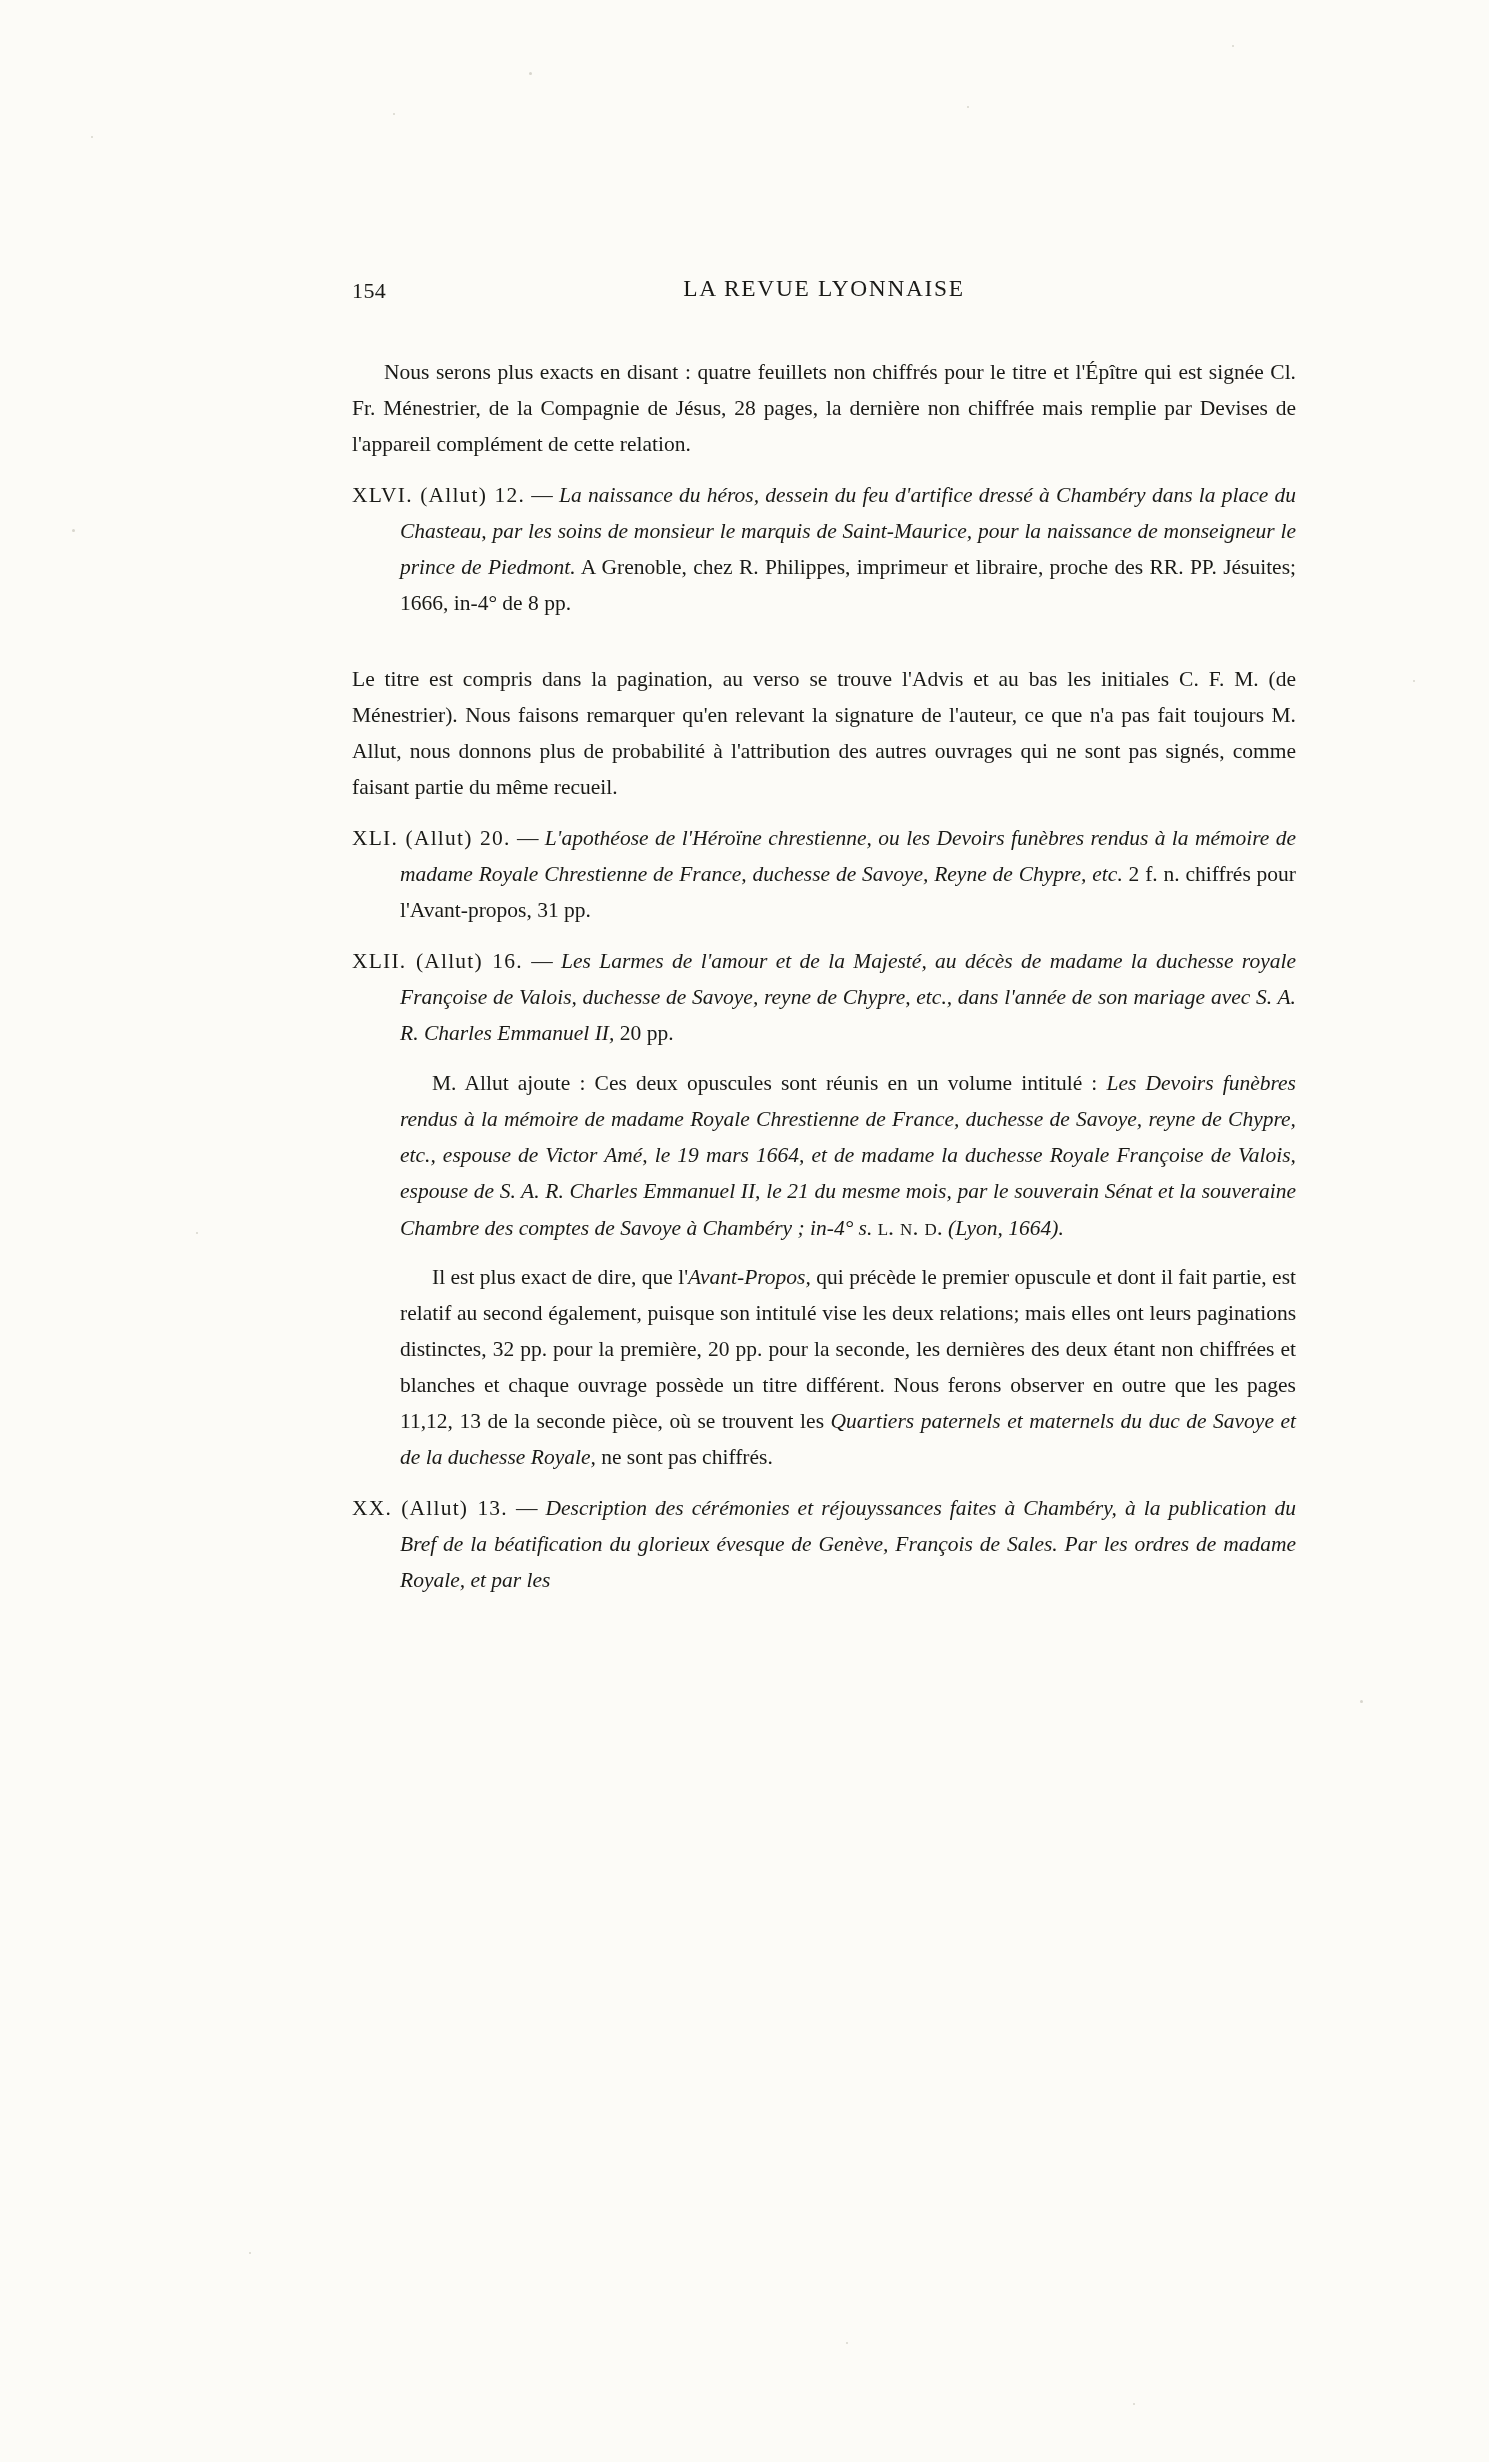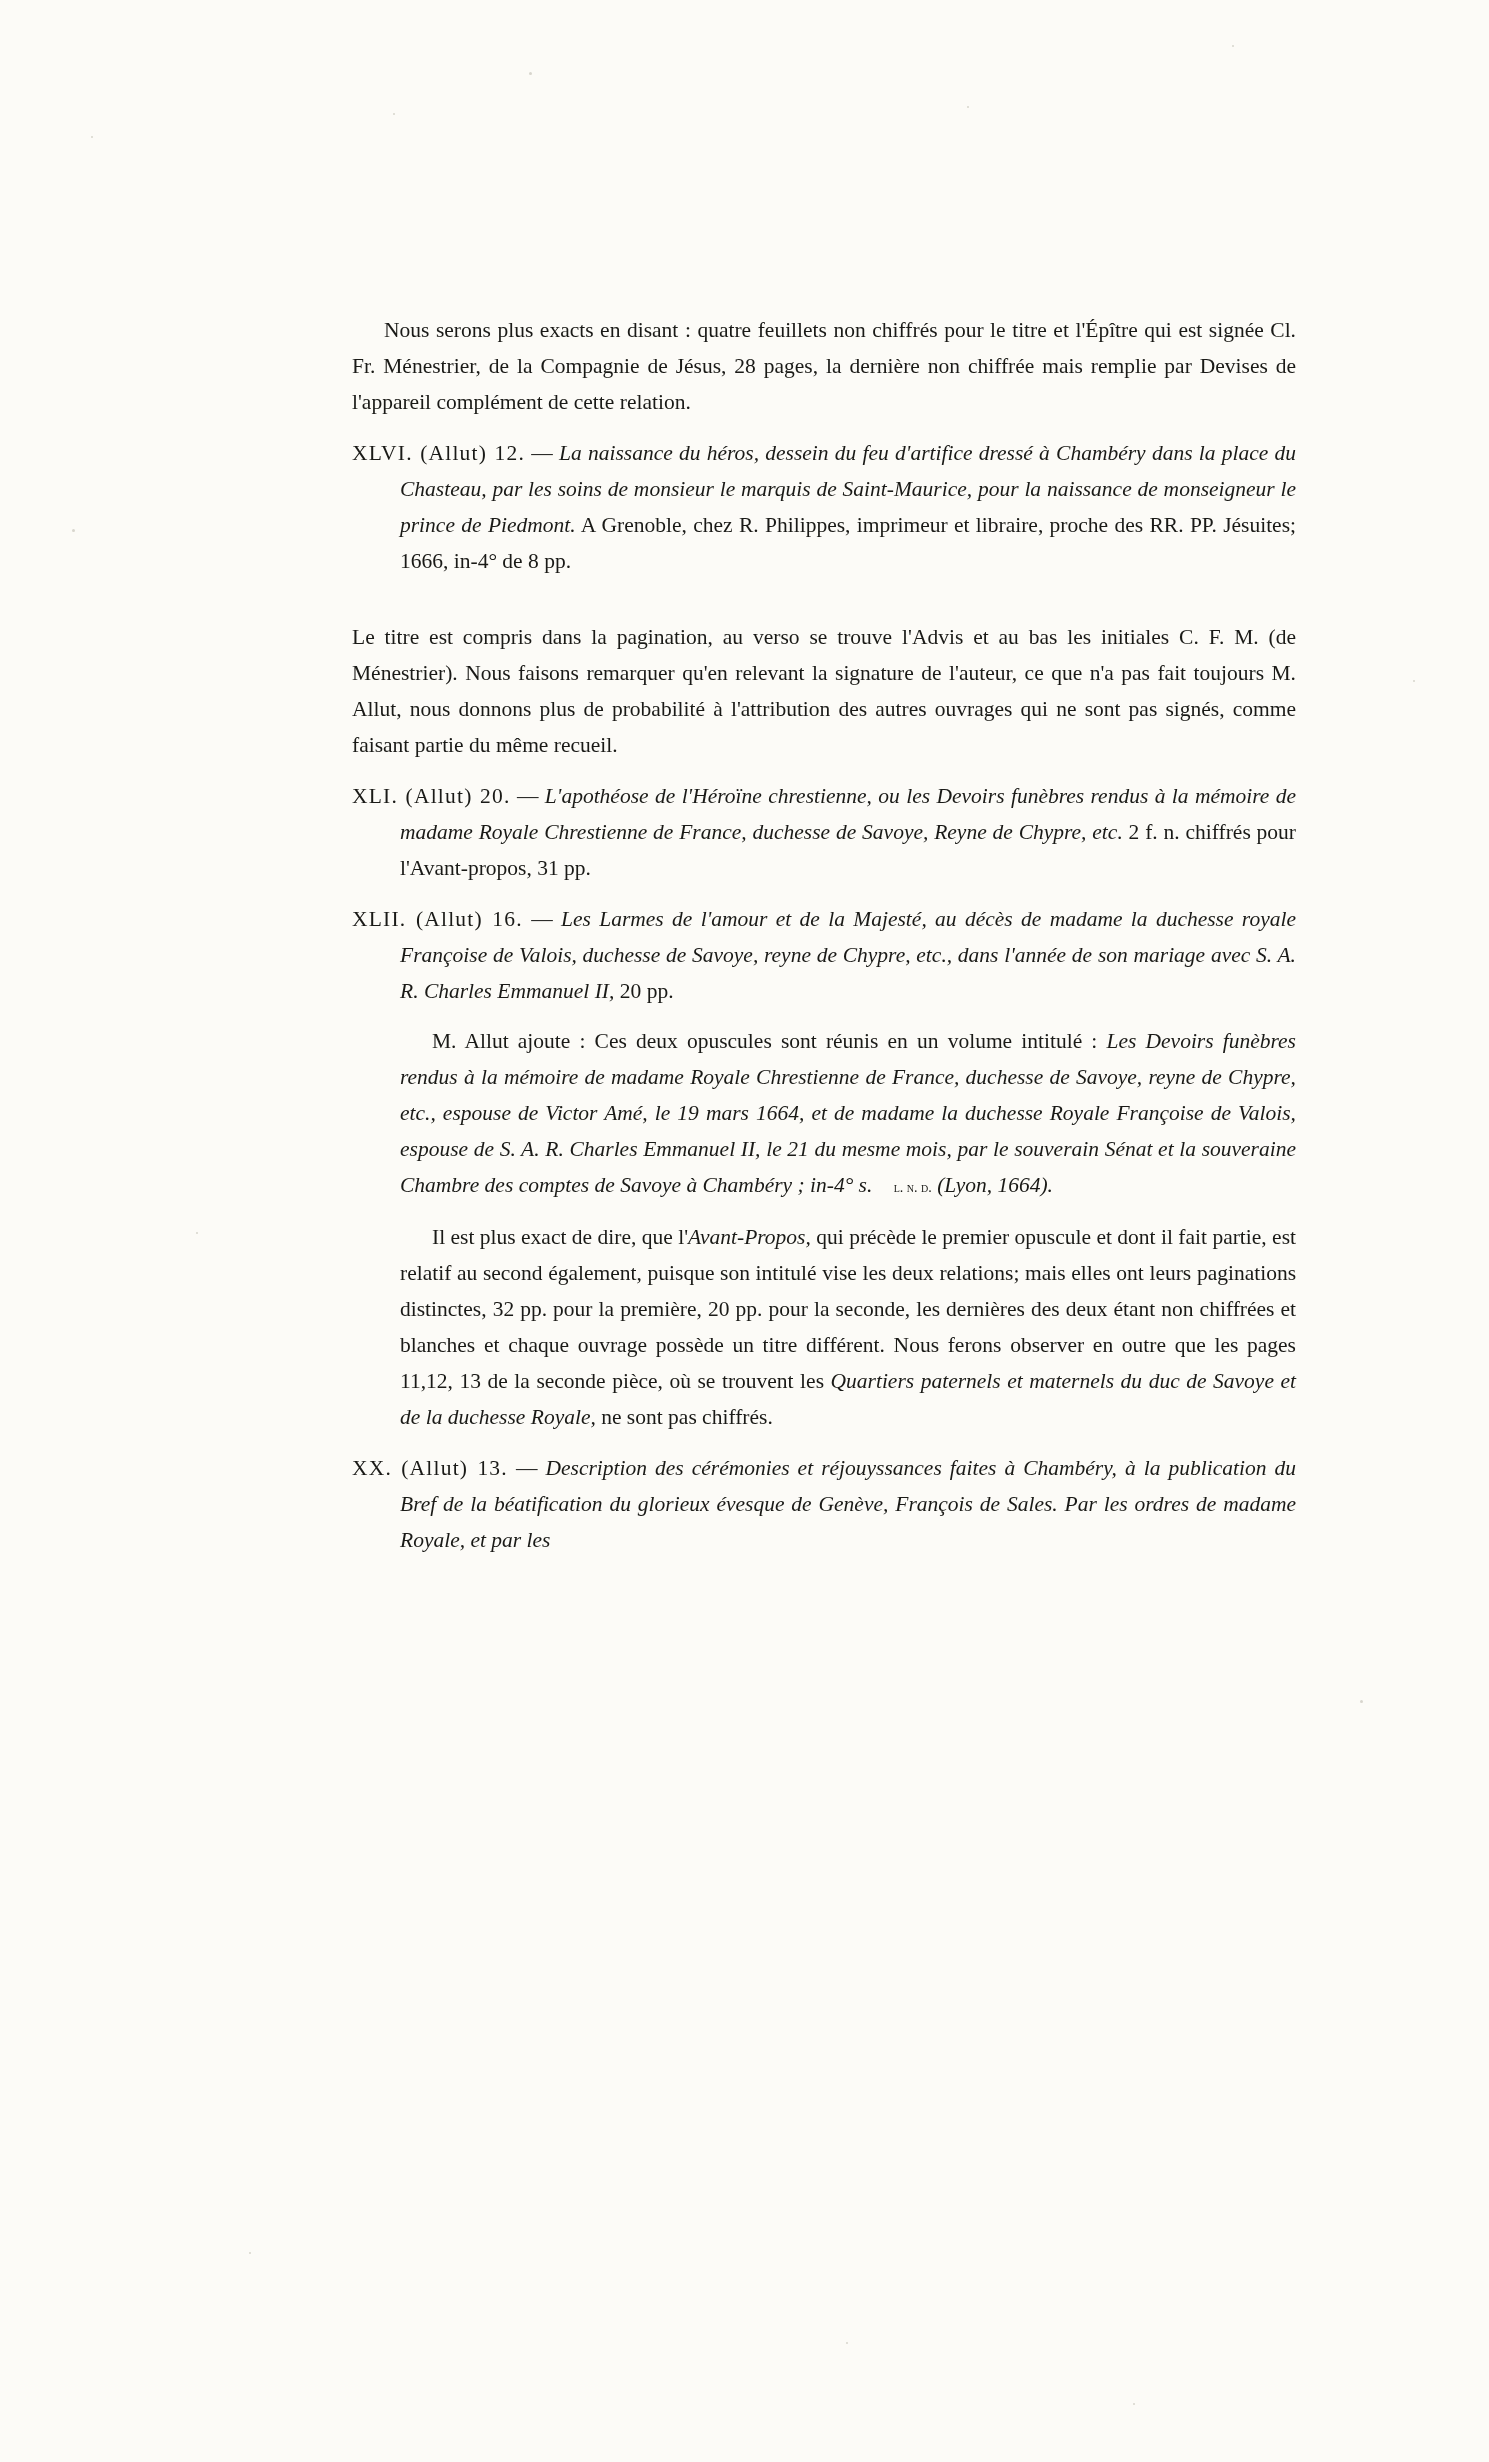--- a/index.html
+++ b/index.html
@@ -88,22 +88,21 @@
     text-indent: 0;
   }
   .rubric {
     letter-spacing: 1.2px;
   }
   i, .it {
     font-style: italic;
   }
   .sc {
     font-variant: small-caps;
-    font-size: 14px;
-    margin-left: 16px;
+    font-size: 24px;
   }
   .blk {
     margin-top: 13.6px;
   }
 </style>
 </head>
 <body>
 
 <div class="page">
 
@@ -115,20 +114,24 @@
   <div class="speckle" style="left:1413px; top:680px;  width:2.3px; height:2.3px;"></div>
   <div class="speckle" style="left:196px;  top:1232px; width:2.3px; height:2.3px;"></div>
   <div class="speckle" style="left:1360px; top:1700px; width:3px; height:3px;"></div>
   <div class="speckle" style="left:249px;  top:2252px; width:2.3px; height:2.3px;"></div>
   <div class="speckle" style="left:846px; top:2342px; width:2.3px; height:2.3px;"></div>
   <div class="speckle" style="left:1133px; top:2403px; width:2.3px; height:2.3px;"></div>
   <div class="speckle" style="left:393px;  top:113px;  width:2.3px; height:2.3px;"></div>
 
   <div class="content">
 
+    <div class="header-row">
+      <div class="folio">154</div>
+      <div class="running-title">LA REVUE LYONNAISE</div>
+    </div>
 
 
     <p class="indent">Nous serons plus exacts en disant : quatre feuillets non chiffrés pour le titre et l'Épître qui est signée Cl. Fr. Ménestrier, de la Compagnie de Jésus, 28 pages, la dernière non chiffrée mais remplie par Devises de l'appareil complément de cette relation.</p>
 
     <div class="entry">
       <p class="hang"><span class="rubric">XLVI. (Allut) 12.</span><span> — </span><i>La naissance du héros, dessein du feu d'artifice dressé à Chambéry dans la place du Chasteau, par les soins de monsieur le marquis de Saint-Maurice, pour la naissance de monseigneur le prince de Piedmont.</i><span> A Grenoble, chez R. Philippes, imprimeur et libraire, proche des RR. PP. Jésuites; 1666, in-4° de 8 pp.</span></p>
       <p class="indent blk">Le titre est compris dans la pagination, au verso se trouve l'Advis et au bas les initiales C. F. M. (de Ménestrier). Nous faisons remarquer qu'en relevant la signature de l'auteur, ce que n'a pas fait toujours M. Allut, nous donnons plus de probabilité à l'attribution des autres ouvrages qui ne sont pas signés, comme faisant partie du même recueil.</p>
     </div>
 
     <div class="entry">

